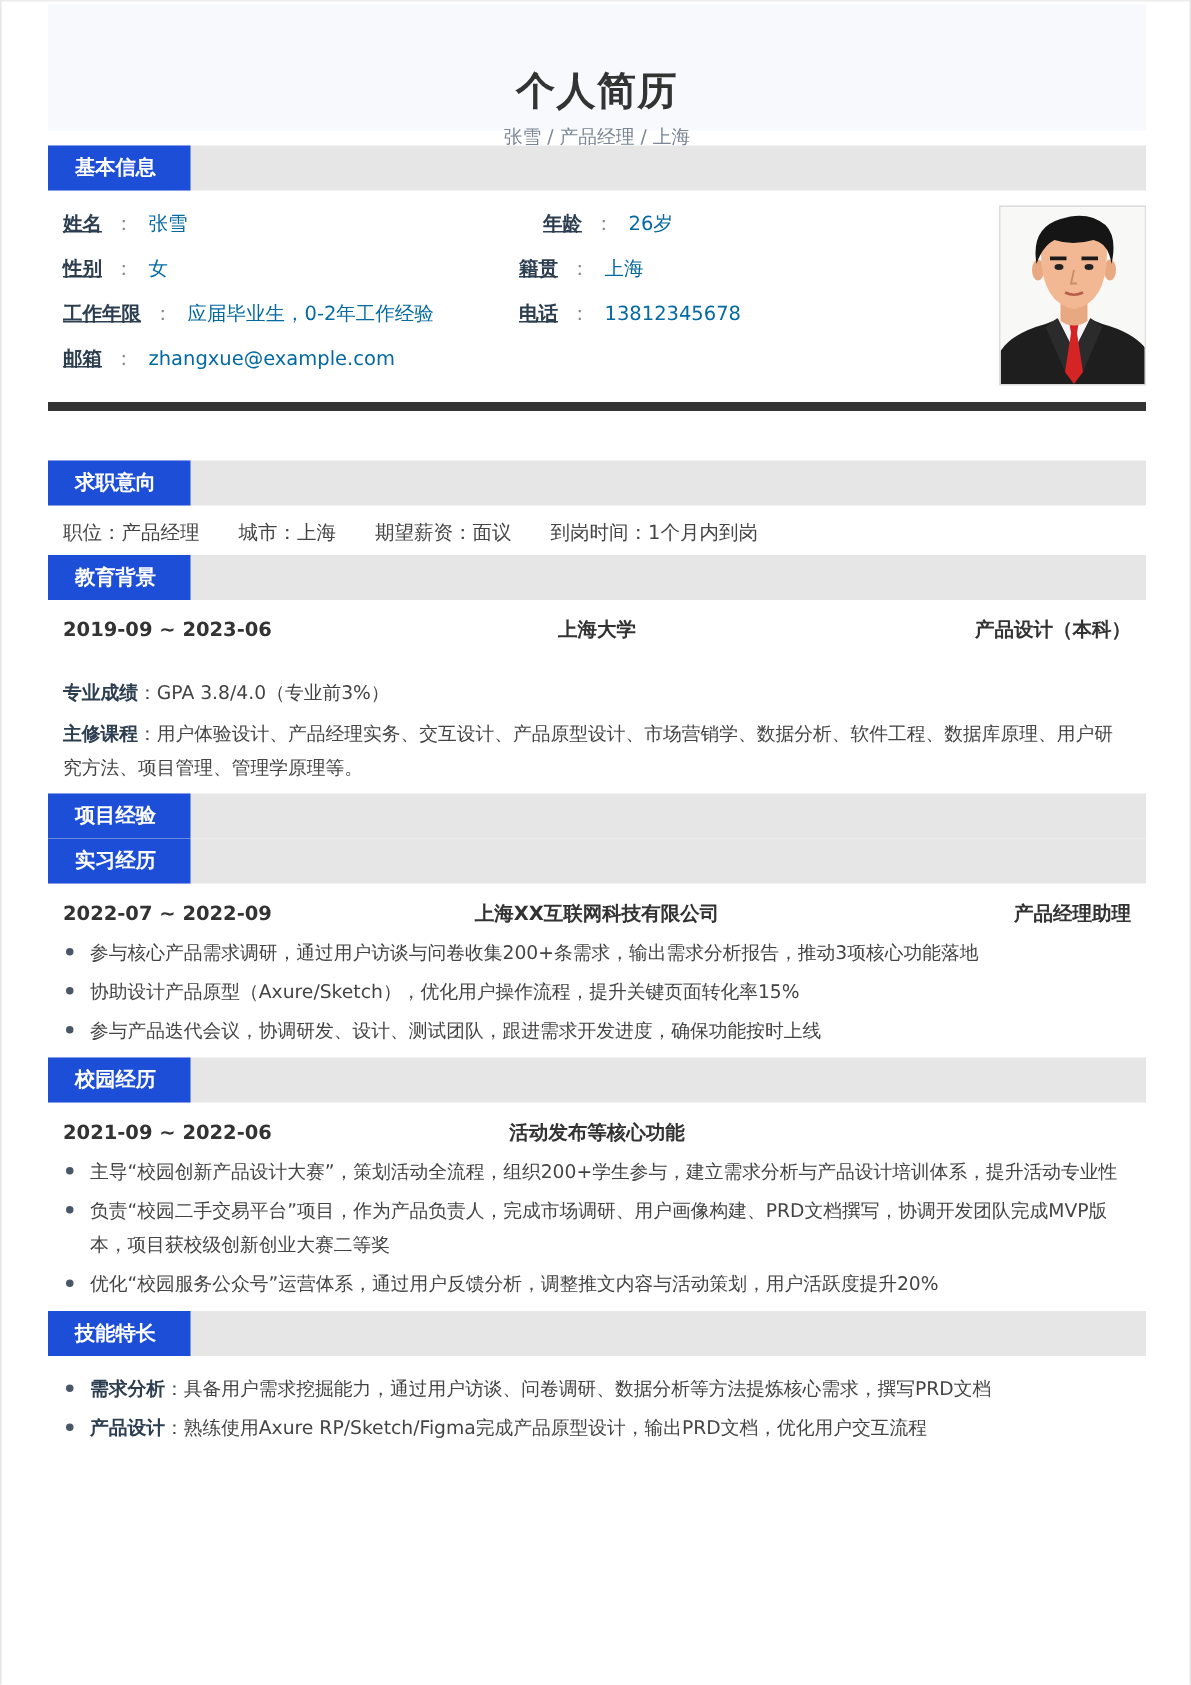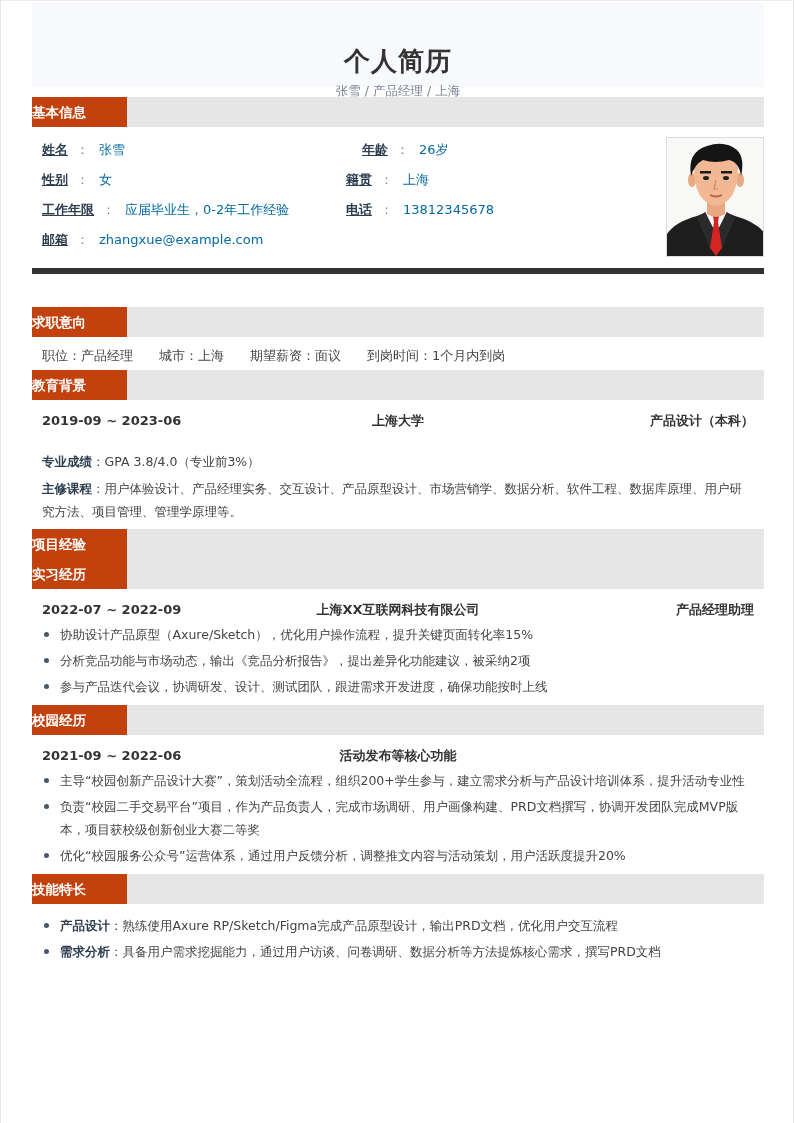--- a/index.html
+++ b/index.html
@@ -23,22 +23,22 @@
   .header .title { font-size: 26px; font-weight: bold; color: #333; letter-spacing: 1px; line-height: 32px; margin-top: 20px; }
   .header .subtitle { font-size: 12.5px; color: #7a8595; margin-top: 6px; line-height: 16px; }
 
   .section-head {
     height: 30px;
     background: #e6e6e6;
     position: relative;
   }
   .section-head .tab {
     position: absolute; left: 0; top: 0; height: 30px; width: 95px;
-    background: #c2410c; color: #fff; font-weight: bold; font-size: 13.5px;
-    line-height: 30px; 
+    background: #1d4ed8; color: #fff; font-weight: bold; font-size: 13.5px;
+    line-height: 30px; padding-left: 18px;
   }
 
   .basic { position: relative; height: 170px; }
   .basic .row { position: absolute; height: 20px; line-height: 20px; font-size: 13px; }
   .basic .lbl { color: #2c3e50; font-weight: bold; text-decoration: underline; }
   .basic .colon { color: #888; margin: 0 10px 0 8px; }
   .basic .val { color: #0369a1; }
   .photo {
     position: absolute; left: 634px; top: 10px; width: 98px; height: 120px;
     border: 1px solid #dcdcdc; background: #fafafa; overflow: hidden;
@@ -171,22 +171,22 @@
   <div class="section-head">
     <div class="tab">实习经历</div>
   </div>
   <div class="block" style="padding-top:8px;padding-bottom:4px">
     <div class="meta-row">
       <span class="center">上海XX互联网科技有限公司</span>
       <span class="date">2022-07 ~ 2022-09</span>
       <span class="right">产品经理助理</span>
     </div>
     <ul class="bullets">
+      <li>参与核心产品需求调研，通过用户访谈与问卷收集200+条需求，输出需求分析报告，推动3项核心功能落地</li>
       <li>协助设计产品原型（Axure/Sketch），优化用户操作流程，提升关键页面转化率15%</li>
-      <li>分析竞品功能与市场动态，输出《竞品分析报告》，提出差异化功能建议，被采纳2项</li>
       <li>参与产品迭代会议，协调研发、设计、测试团队，跟进需求开发进度，确保功能按时上线</li>
     </ul>
   </div>
 
   <div class="section-head">
     <div class="tab">校园经历</div>
   </div>
   <div class="block" style="padding-top:8px;padding-bottom:4px">
     <div class="meta-row">
       <span class="center">活动发布等核心功能</span>
@@ -197,18 +197,18 @@
       <li>负责“校园二手交易平台”项目，作为产品负责人，完成市场调研、用户画像构建、PRD文档撰写，协调开发团队完成MVP版本，项目获校级创新创业大赛二等奖</li>
       <li>优化“校园服务公众号”运营体系，通过用户反馈分析，调整推文内容与活动策划，用户活跃度提升20%</li>
     </ul>
   </div>
 
   <div class="section-head">
     <div class="tab">技能特长</div>
   </div>
   <div class="block" style="padding-top:10px">
     <ul class="bullets">
+      <li><b>需求分析</b><span>：具备用户需求挖掘能力，通过用户访谈、问卷调研、数据分析等方法提炼核心需求，撰写PRD文档</span></li>
       <li><b>产品设计</b><span>：熟练使用Axure RP/Sketch/Figma完成产品原型设计，输出PRD文档，优化用户交互流程</span></li>
-      <li><b>需求分析</b><span>：具备用户需求挖掘能力，通过用户访谈、问卷调研、数据分析等方法提炼核心需求，撰写PRD文档</span></li>
     </ul>
   </div>
 
 </div>
 
 </body></html>

